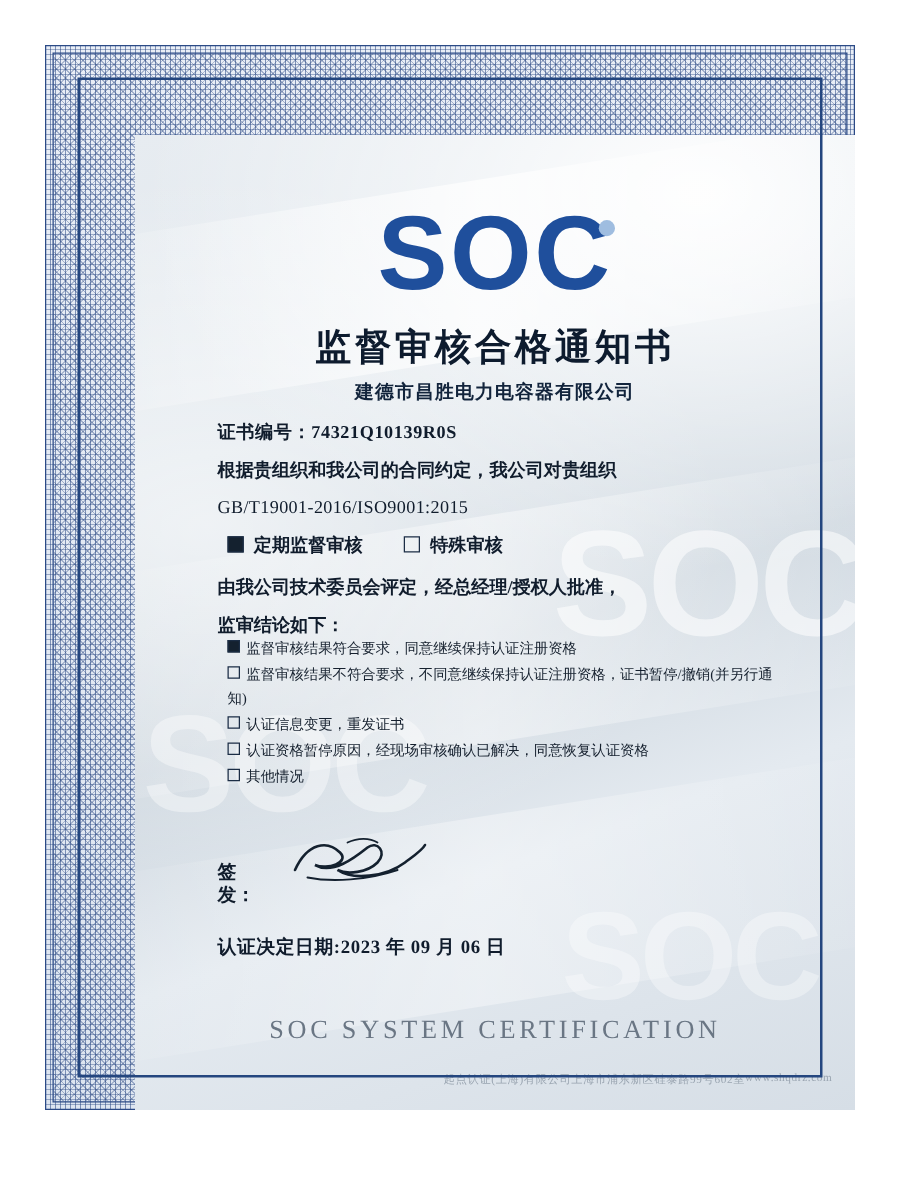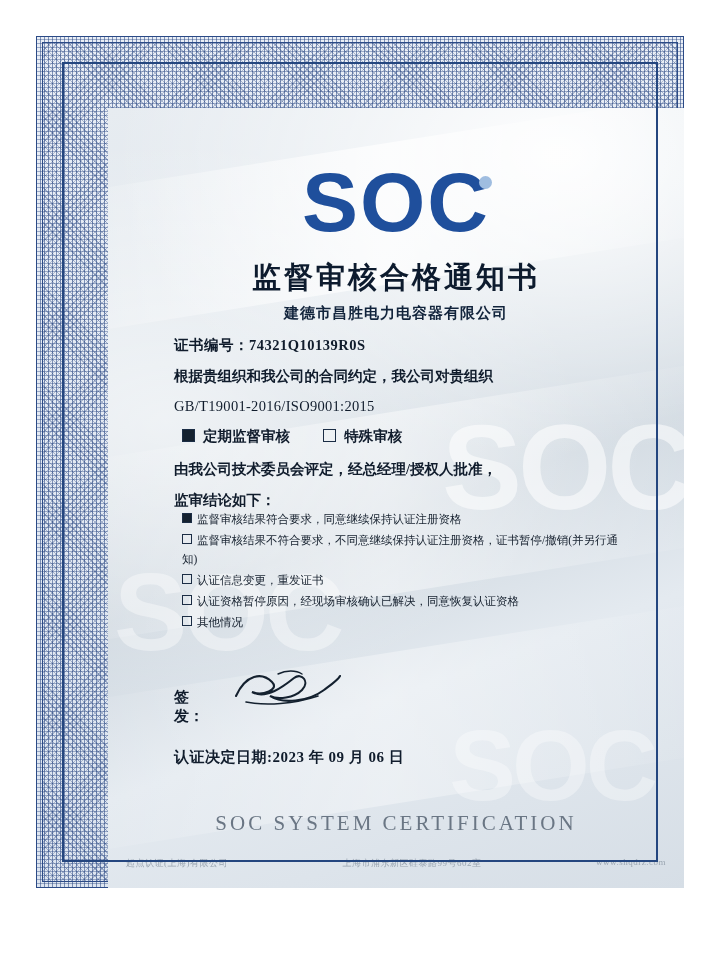--- a/index.html
+++ b/index.html
@@ -227,21 +227,21 @@
     font-family: "Liberation Serif", serif;
     font-size: 21px;
     letter-spacing: 3px;
     color: #6a7684;
   }
   .footer-meta {
     position: absolute;
     left: 18px; right: 18px;
     bottom: 18px;
     display: flex;
-    justify-content: space-between;
+    justify-content: flex-end;
     font-size: 9px;
     color: #9aa5b1;
     letter-spacing: .5px;
   }
   .footer-meta span { white-space: nowrap; }
 </style>
 </head>
 <body>
 
 <div class="page">

